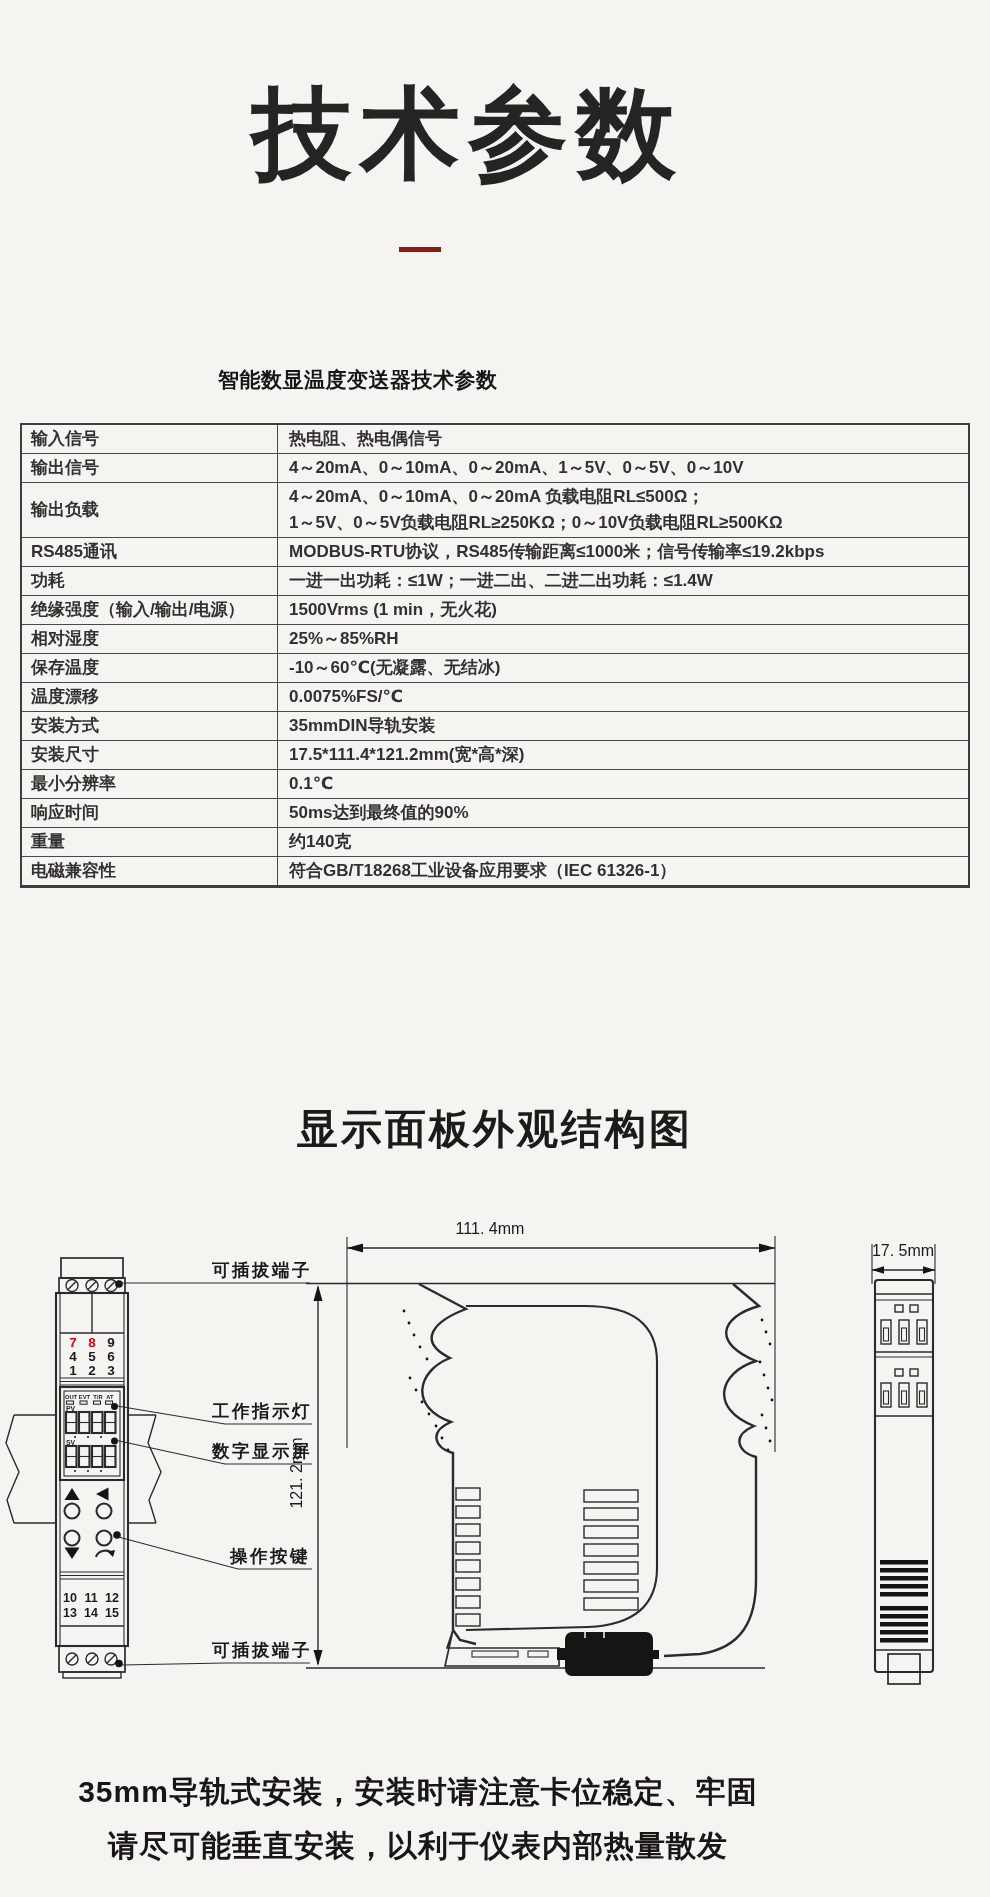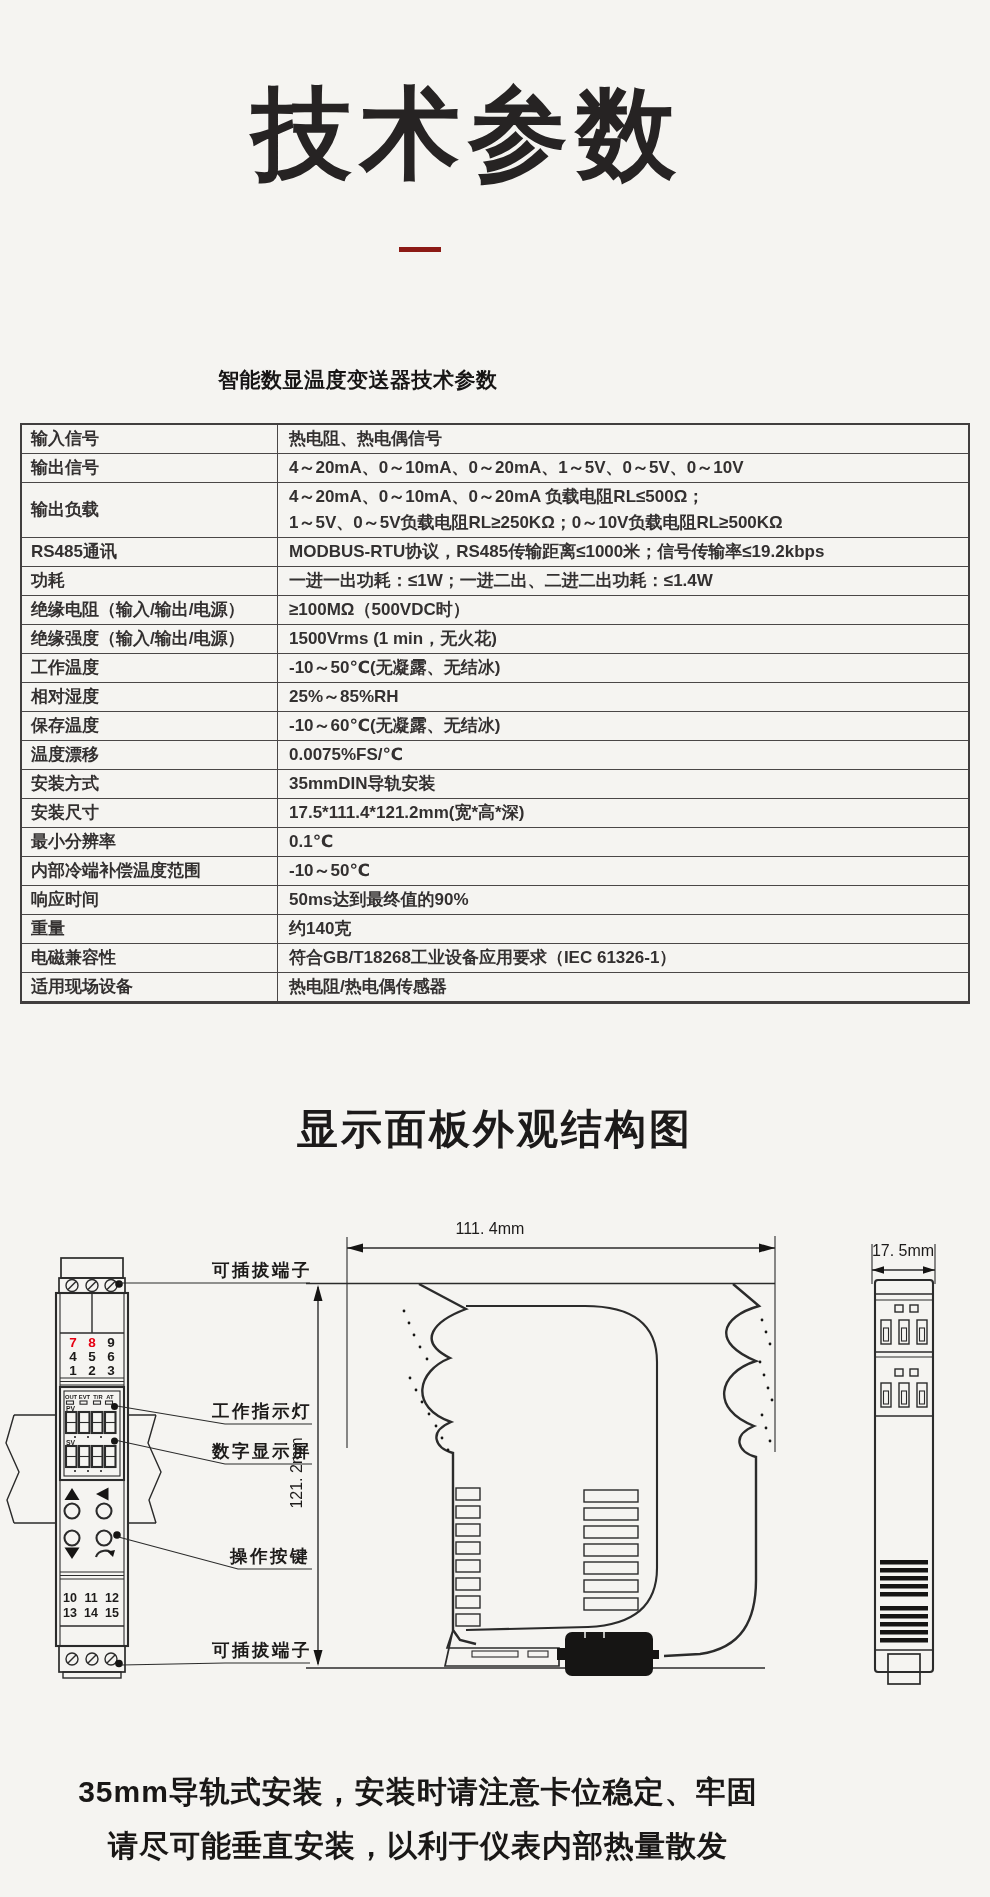--- a/index.html
+++ b/index.html
@@ -76,32 +76,24 @@
         </tr>
         <tr>
           <td class="c-label">RS485通讯</td>
           <td class="c-value">MODBUS-RTU协议，RS485传输距离≤1000米；信号传输率≤19.2kbps</td>
         </tr>
         <tr>
           <td class="c-label">功耗</td>
           <td class="c-value">一进一出功耗：≤1W；一进二出、二进二出功耗：≤1.4W</td>
         </tr>
         <tr>
-          <td class="c-label">绝缘电阻（输入/输出/电源）</td>
-          <td class="c-value">≥100MΩ（500VDC时）</td>
-        </tr>
-        <tr>
           <td class="c-label">绝缘强度（输入/输出/电源）</td>
           <td class="c-value">1500Vrms (1 min，无火花)</td>
         </tr>
         <tr>
-          <td class="c-label">工作温度</td>
-          <td class="c-value">-10～50℃(无凝露、无结冰)</td>
-        </tr>
-        <tr>
           <td class="c-label">相对湿度</td>
           <td class="c-value">25%～85%RH</td>
         </tr>
         <tr>
           <td class="c-label">保存温度</td>
           <td class="c-value">-10～60℃(无凝露、无结冰)</td>
         </tr>
         <tr>
           <td class="c-label">温度漂移</td>
           <td class="c-value">0.0075%FS/℃</td>
@@ -112,38 +104,30 @@
         </tr>
         <tr>
           <td class="c-label">安装尺寸</td>
           <td class="c-value">17.5*111.4*121.2mm(宽*高*深)</td>
         </tr>
         <tr>
           <td class="c-label">最小分辨率</td>
           <td class="c-value">0.1℃</td>
         </tr>
         <tr>
-          <td class="c-label">内部冷端补偿温度范围</td>
-          <td class="c-value">-10～50℃</td>
-        </tr>
-        <tr>
           <td class="c-label">响应时间</td>
           <td class="c-value">50ms达到最终值的90%</td>
         </tr>
         <tr>
           <td class="c-label">重量</td>
           <td class="c-value">约140克</td>
         </tr>
         <tr>
           <td class="c-label">电磁兼容性</td>
           <td class="c-value">符合GB/T18268工业设备应用要求（IEC 61326-1）</td>
-        </tr>
-        <tr>
-          <td class="c-label">适用现场设备</td>
-          <td class="c-value">热电阻/热电偶传感器</td>
         </tr>
       </tbody>
   </table>
 
   <div class="diagram-title">显示面板外观结构图</div>
 
   <svg class="diagram" width="990" height="510" viewBox="0 1200 990 510" xmlns="http://www.w3.org/2000/svg">
 
     <g>
       <path class="s13" d="M14,1415 H57 M14,1523 H57 M14,1415 L6,1443 L19,1472 L7,1500 L14,1523"></path>

